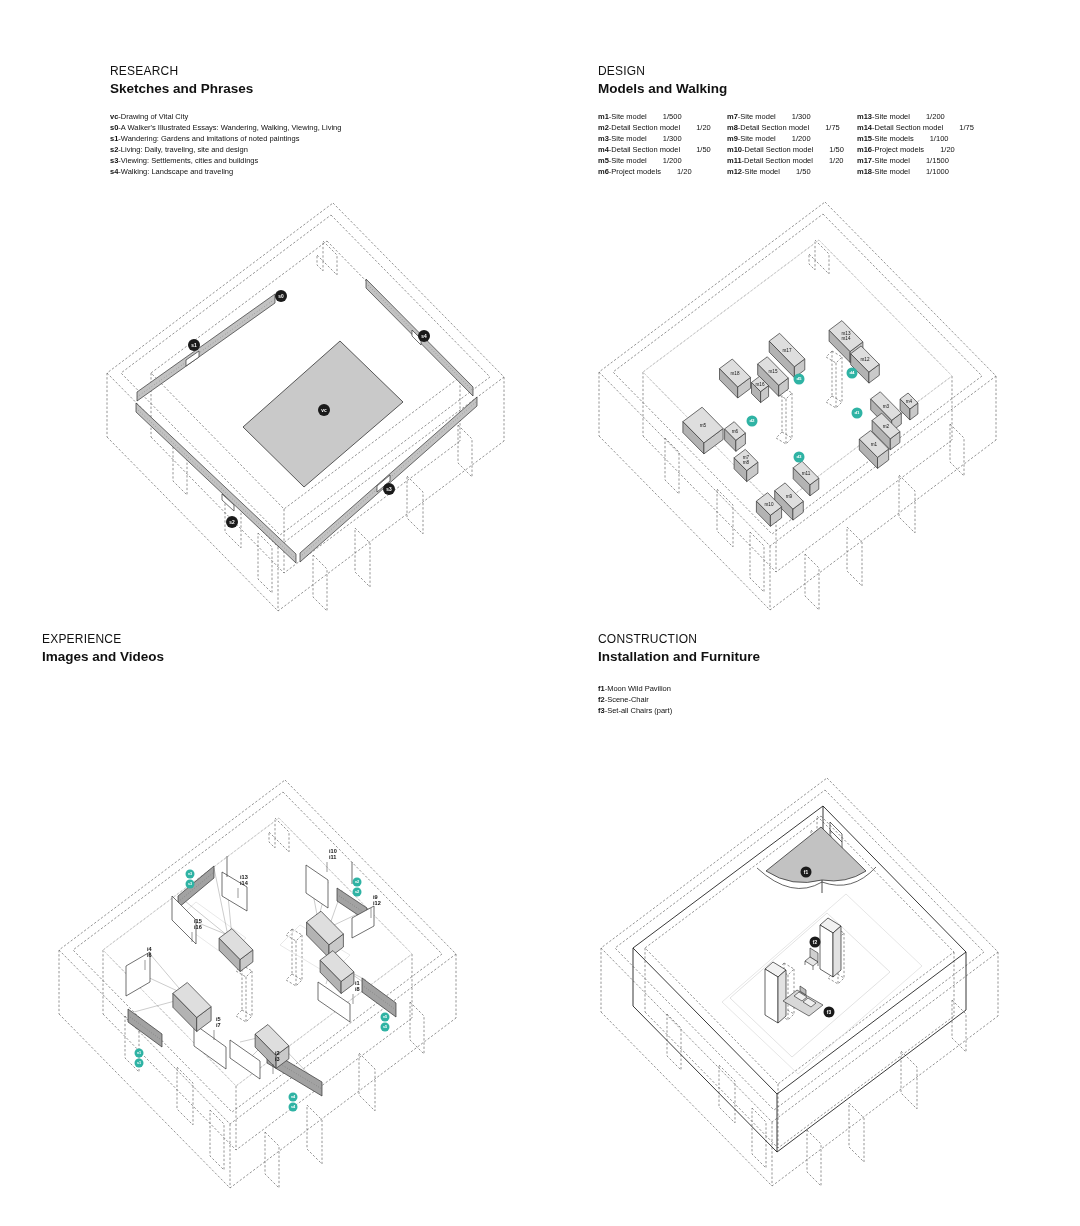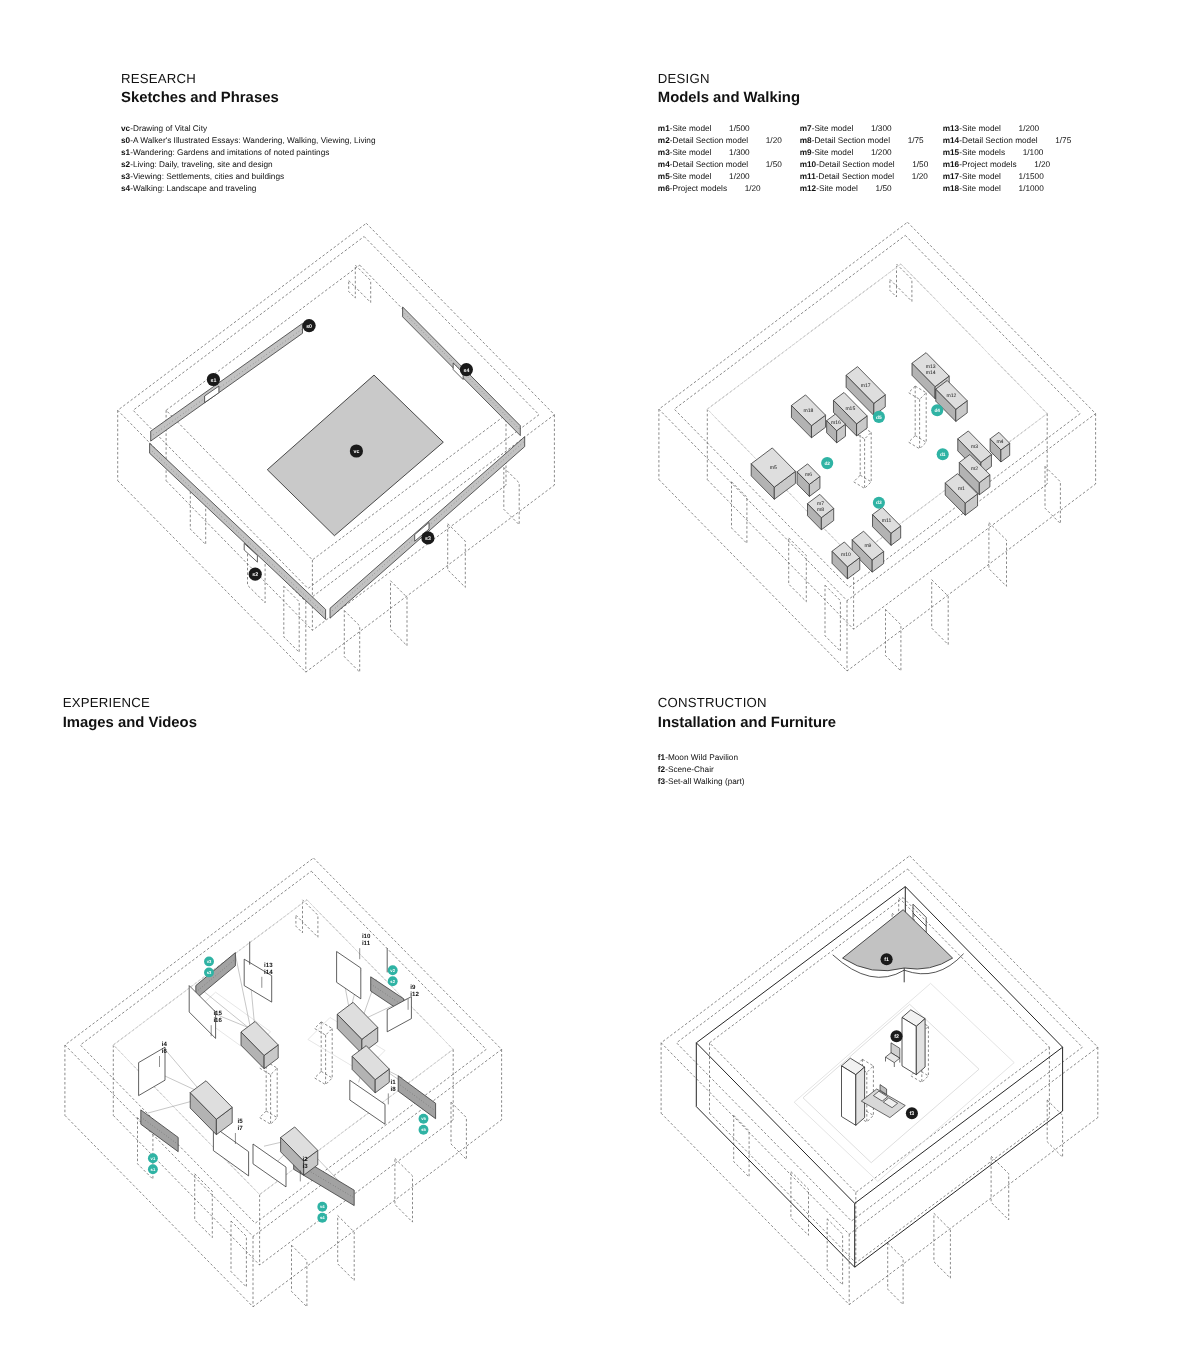--- a/index.html
+++ b/index.html
@@ -357,26 +357,26 @@
 </div>
 <div class="legend dcol" style="left:857px;top:111px">
   <div><b>m13</b>-<span>Site model</span><span class="scale">1/200</span></div>
   <div><b>m14</b>-<span>Detail Section model</span><span class="scale">1/75</span></div>
   <div><b>m15</b>-<span>Site models</span><span class="scale">1/100</span></div>
   <div><b>m16</b>-<span>Project models</span><span class="scale">1/20</span></div>
   <div><b>m17</b>-<span>Site model</span><span class="scale">1/1500</span></div>
   <div><b>m18</b>-<span>Site model</span><span class="scale">1/1000</span></div>
 </div>
 
-<div class="hdr" style="left:57px;top:631px">
+<div class="hdr" style="left:42px;top:631px">
   <div class="t1">EXPERIENCE</div>
   <div class="t2">Images and Videos</div>
 </div>
 
 <div class="hdr" style="left:598px;top:631px">
   <div class="t1">CONSTRUCTION</div>
   <div class="t2">Installation and Furniture</div>
 </div>
 <div class="legend" style="left:598px;top:683px;width:220px">
   <div><b>f1</b>-<span>Moon Wild Pavilion</span></div>
   <div><b>f2</b>-<span>Scene-Chair</span></div>
-  <div><b>f3</b>-<span>Set-all Walking (part)</span></div>
+  <div><b>f3</b>-<span>Set-all Chairs (part)</span></div>
 </div>
 
 </body></html>

